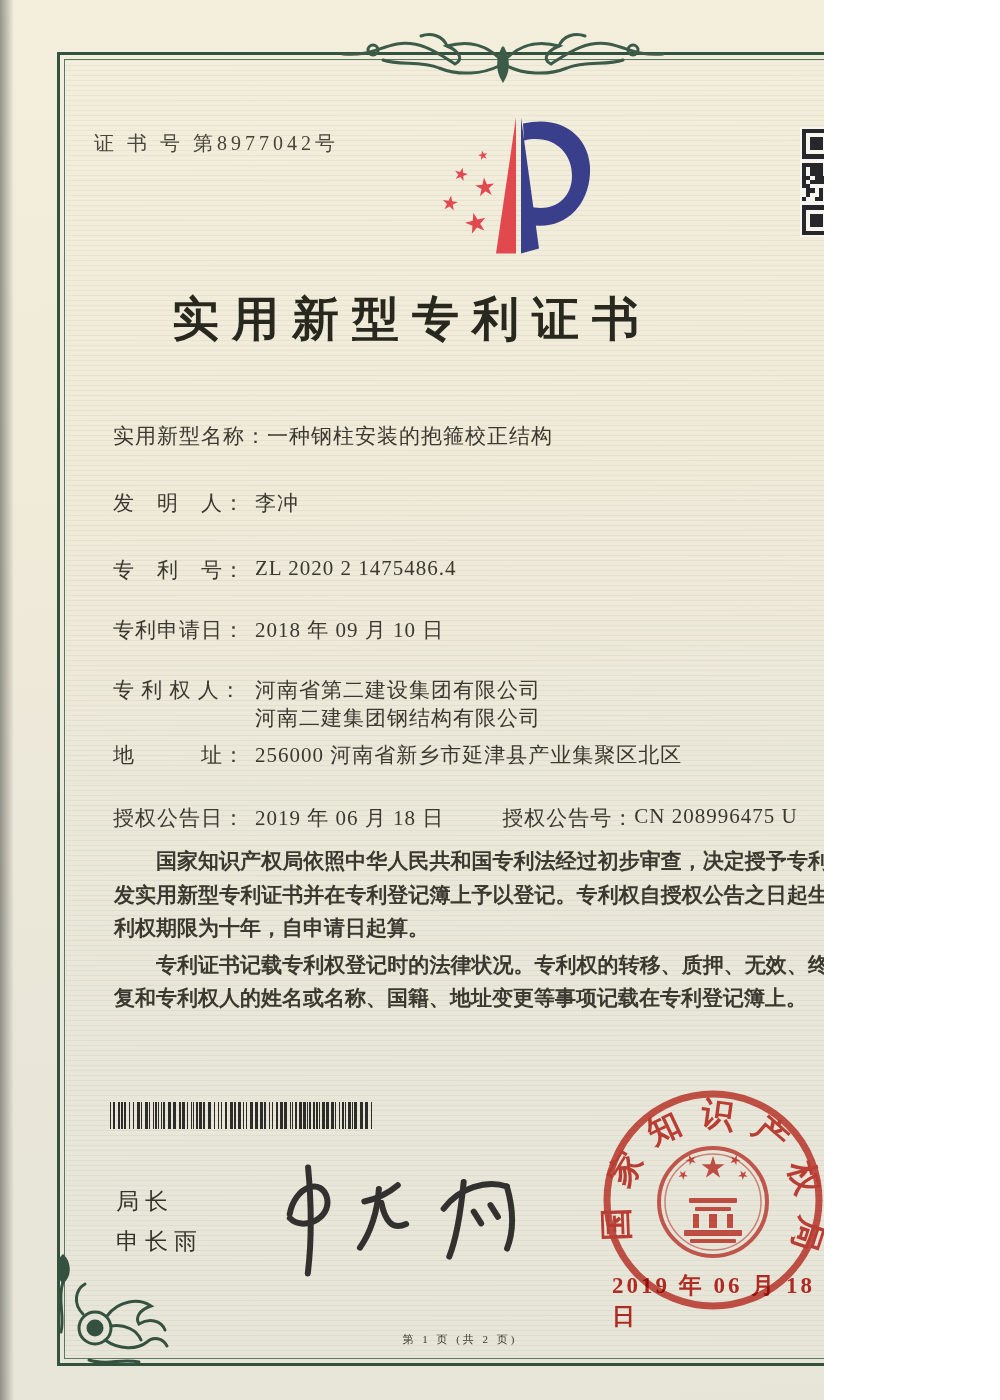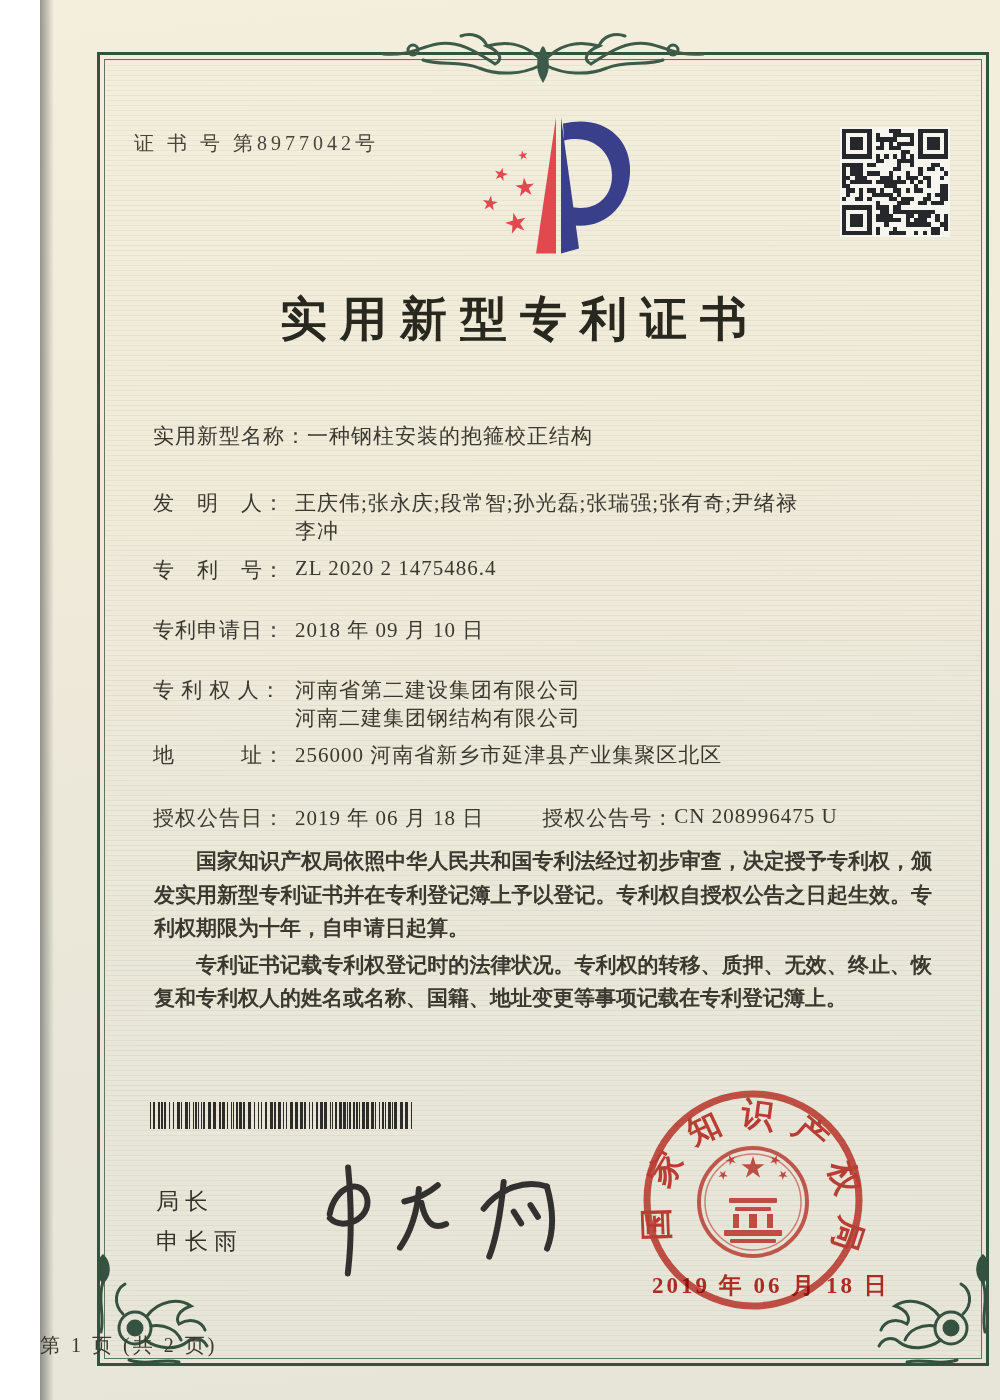--- a/index.html
+++ b/index.html
@@ -1,19 +1,19 @@
 <!DOCTYPE html>
 <html><head>
 <meta charset="utf-8">
 <style>
   html,body{margin:0;padding:0;}
   .page{
-    position:relative;width:960px;height:1400px;overflow:hidden;
+    position:relative;width:824px;height:1400px;overflow:hidden;
     background:linear-gradient(175deg,#f4eedd 0%,#f0ead9 35%,#eae7d9 65%,#e7e5d8 100%);
-    font-family:"Liberation Serif","DejaVu Serif",serif;color:#3a372f;margin-left:40px;
+    font-family:"Liberation Serif","DejaVu Serif",serif;color:#3a372f;
   }
   .photo-edge{position:absolute;left:0;top:0;width:14px;height:100%;
     background:linear-gradient(90deg,rgba(35,40,36,.45),rgba(35,40,36,0));}
   
   .frame{position:absolute;left:57px;top:52px;width:892px;height:1314px;
     border:3px solid #33523f;box-sizing:border-box;}
   .frame-inner{position:absolute;inset:4px;border:1px solid #5a7763;
     background:repeating-linear-gradient(180deg,rgba(120,150,128,.10) 0 1px,rgba(0,0,0,0) 1px 5px);}
   .flourish-top{position:absolute;left:50%;top:-33px;transform:translateX(-50%);}
   .corner{position:absolute;width:120px;height:120px;}
@@ -49,22 +49,22 @@
   
   .barcode{position:absolute;left:110px;top:1102px;width:268px;height:27px;display:flex;align-items:stretch;}
   .barcode span{display:block;height:100%;}
   .barcode span.b{background:#2c2c28;}
   .sig-title{position:absolute;left:116px;top:1186px;font-size:23px;letter-spacing:6px;color:#34322b;}
   .sig-name{position:absolute;left:116px;top:1226px;font-size:23px;letter-spacing:6px;color:#34322b;}
   .signature{position:absolute;left:262px;top:1158px;transform:rotate(-2deg);}
   .seal{position:absolute;left:594px;top:1080px;mix-blend-mode:multiply;opacity:.92;}
   .seal-date{position:absolute;left:612px;top:1270px;font-size:23px;font-weight:bold;
     letter-spacing:3px;color:#c22f28;mix-blend-mode:multiply;}
-  .footer{position:absolute;left:0;top:1332px;width:920px;
-    font-size:20px;letter-spacing:3px;color:#3b382f;}
+  .footer{position:absolute;left:0;top:1332px;width:920px;text-align:center;
+    font-size:11px;letter-spacing:3px;color:#3b382f;}
 </style>
 </head>
 <body>
 
 <div class="page">
   <div class="photo-edge"></div>
 
   <svg width="0" height="0" style="position:absolute">
     <defs>
       <path id="star" d="M0,-1 0.2245,-0.309 0.9511,-0.309 0.3633,0.118 0.5878,0.809 0,0.382 -0.5878,0.809 -0.3633,0.118 -0.9511,-0.309 -0.2245,-0.309Z"></path>
@@ -766,21 +766,20 @@
   <div class="title">实用新型专利证书</div>
 
   <div class="row r-name">
     <span class="lbl">实用新型名称：</span>
     <span class="val">一种钢柱安装的抱箍校正结构</span>
   </div>
 
   <div class="row r-inv">
     <span class="lbl">发　明　人：</span>
     <span class="val">
-      <span class="ln">王庆伟;张永庆;段常智;孙光磊;张瑞强;张有奇;尹绪禄</span>
       <span class="ln">李冲</span>
     </span>
   </div>
 
   <div class="row r-pno">
     <span class="lbl">专　利　号：</span>
     <span class="val">ZL 2020 2 1475486.4</span>
   </div>
 
   <div class="row r-fdate">

